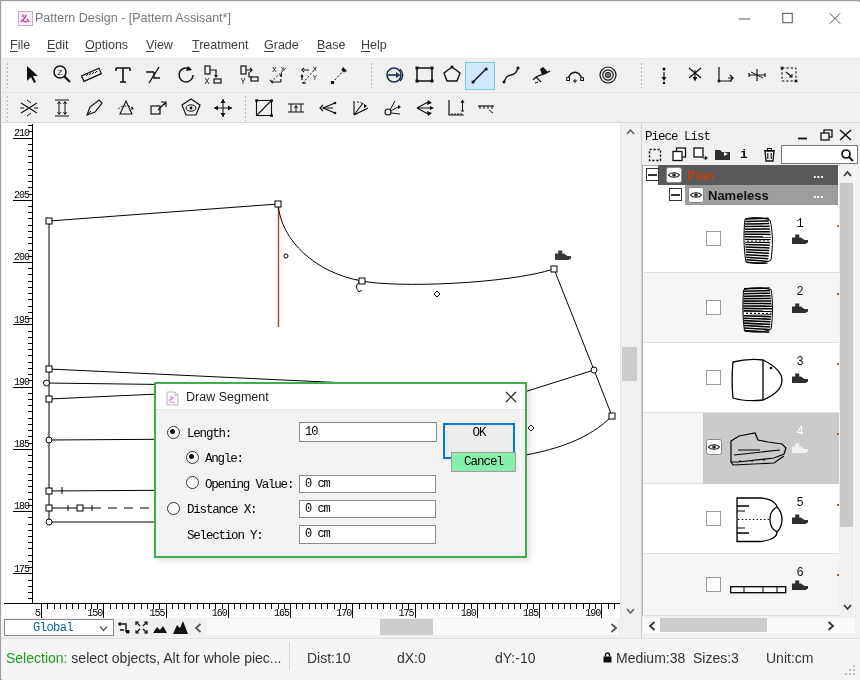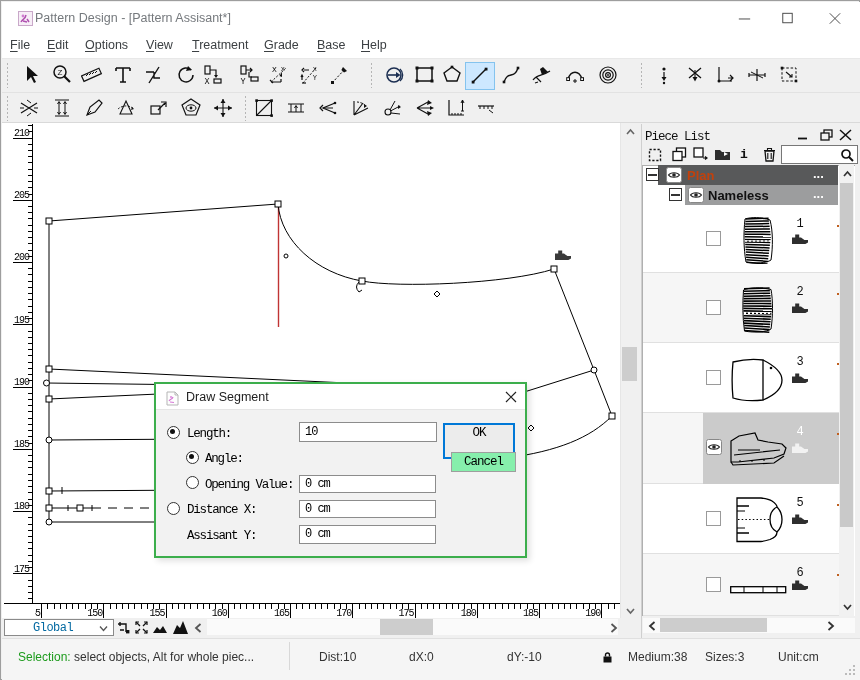--- a/index.html
+++ b/index.html
@@ -18,21 +18,21 @@
 .ti.sel { background:#cde8ff; border:1px solid #84c3ee; }
 .grip { position:absolute; width:3px; height:26px; background-image:radial-gradient(circle, #b5b5b5 35%, transparent 40%); background-size:3px 4px; }
 #mainarea { position:absolute; left:1px; top:122px; width:858px; height:515px; }
 #canvas { position:absolute; left:0; top:0; width:622px; height:515px; background:#fff; }
 svg.cnv { position:absolute; left:0; top:0; }
 .rul { font-family:"Liberation Mono", monospace; font-size:10px; letter-spacing:-1px; fill:#000; }
 #vsb { position:absolute; left:618px; top:0; width:18px; height:495px; background:#f0f0f0; border-left:1px solid #e6e6e6; }
 #globrow { position:absolute; left:0; top:495px; width:622px; height:20px; background:#f0f0f0; }
 #panel { position:absolute; left:637px; top:0; width:221px; height:515px; background:#f0f0f0; }
 #statusbar { position:absolute; left:1px; top:637px; width:858px; height:42px; background:#f5f5f5; border-top:1px solid #e0e0e0; }
-.st { position:absolute; top:11px; font-size:12px; color:#333;margin-left:12px; }
+.st { position:absolute; top:11px; font-size:14px; color:#333; }
 #dlg { position:absolute; left:153px; top:381px; width:373px; height:176px; background:#f2f2f2; border:2px solid #3cae4c; box-shadow:3px 3px 6px rgba(0,0,0,0.12); }
 .dlbl { position:absolute; font-family:"Liberation Mono", monospace; font-size:12.5px; letter-spacing:-1.2px; color:#000; }
 .dfld { position:absolute; background:#fff; border:1px solid #8c8c8c; font-family:"Liberation Mono", monospace; font-size:12px; color:#000; padding-left:5px; letter-spacing:-1px; }
 .radio { position:absolute; width:13px; height:13px; border:1.6px solid #333; border-radius:50%; background:#fff; }
 .radio.on::after { content:""; position:absolute; left:2.2px; top:2.2px; width:5px; height:5px; background:#111; border-radius:50%; }
 </style></head><body>
 <div id="win">
 <div id="menubar">
       <div class="mi" style="left:8px"><u>F</u>ile</div>
       <div class="mi" style="left:45px"><u>E</u>dit</div>
@@ -866,18 +866,18 @@
 <div class="dlbl" style="left:49px;top:68px">Angle:</div>
 
 <div class="radio" style="left:30px;top:92px"></div>
 <div class="dlbl" style="left:49px;top:94px">Opening Value:</div>
 <div class="dfld" style="left:143px;top:91px;width:137px;height:18px;line-height:16px">0 cm</div>
 
 <div class="radio" style="left:11px;top:118px"></div>
 <div class="dlbl" style="left:31px;top:119px">Distance X:</div>
 <div class="dfld" style="left:143px;top:116px;width:137px;height:18px;line-height:16px">0 cm</div>
 
-<div class="dlbl" style="left:31px;top:145px">Assisant Y:</div>
+<div class="dlbl" style="left:31px;top:145px">Selection Y:</div>
 <div class="dfld" style="left:143px;top:141px;width:137px;height:19px;line-height:17px">0 cm</div>
 
 <div class="mono" style="position:absolute;left:287px;top:39px;width:72px;height:36px;background:#ececec;border:2px solid #0078d7;font-size:12.5px;letter-spacing:-1px;text-align:center;line-height:16px">OK</div>
 <div class="mono" style="position:absolute;left:295px;top:68px;width:65px;height:20px;background:#86efac;border:1px solid #9e9e9e;font-size:12.5px;letter-spacing:-1px;text-align:center;line-height:18px">Cancel</div>
 </div>
   </div>
 </body></html>

